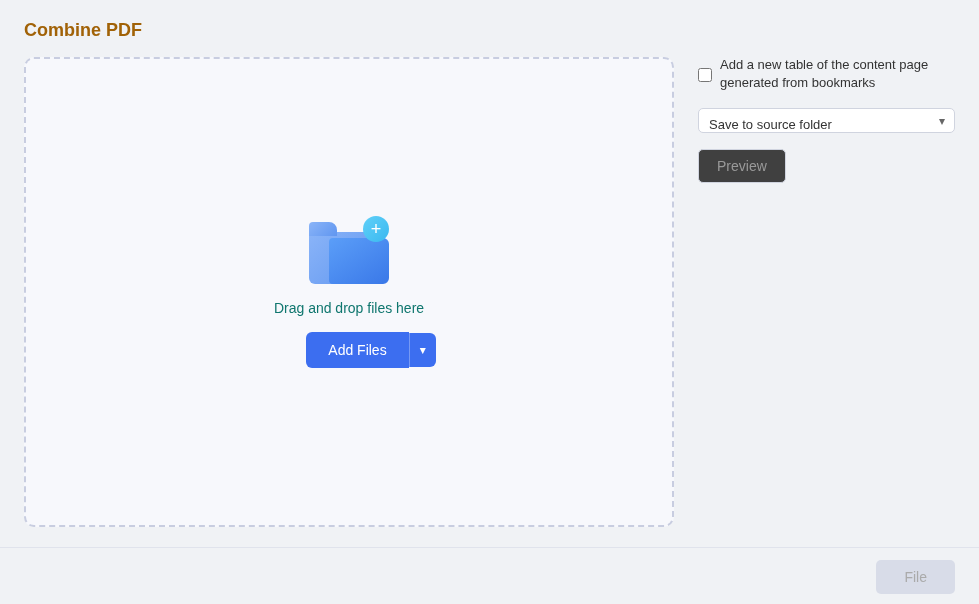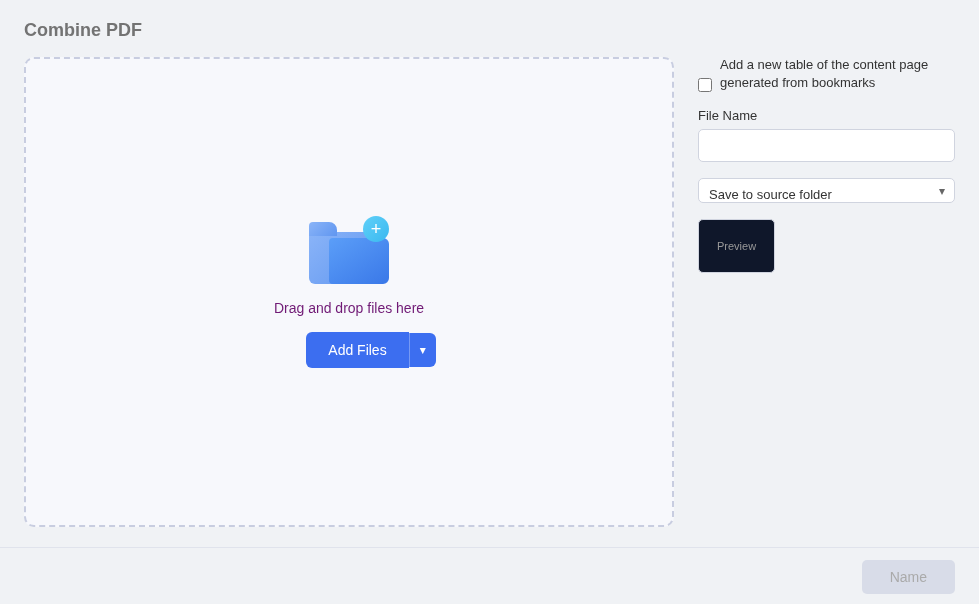--- a/index.html
+++ b/index.html
@@ -21,21 +21,21 @@
     }
 
     
     .left-panel {
       flex: 1;
     }
 
     .page-title {
       font-size: 18px;
       font-weight: 600;
-      color: #737373;
+      color: #a16207;
       margin-bottom: 16px;
     }
 
     .drop-zone {
       background: #f7f8fc;
       border: 2px dashed #c8cde0;
       border-radius: 10px;
       width: 650px;
       height: 470px;
       display: flex;
@@ -94,21 +94,21 @@
       align-items: center;
       justify-content: center;
       color: white;
       font-size: 18px;
       font-weight: 300;
       line-height: 1;
     }
 
     .drop-text {
       font-size: 14px;
-      color: #701a75;
+      color: #0f766e;
     }
 
     .add-files-group {
       display: flex;
       align-items: center;
       margin-left: 44px;
     }
 
     .add-files-btn {
       background: #3c6ef0;
@@ -136,21 +136,21 @@
     .right-panel {
       width: 280px;
       padding-top: 36px;
       display: flex;
       flex-direction: column;
       gap: 16px;
     }
 
     .checkbox-row {
       display: flex;
-      align-items: flex-end;
+      align-items: center;
       gap: 8px;
     }
 
     .checkbox-row input[type="checkbox"] {
       margin-top: 2px;
       width: 14px;
       height: 14px;
       cursor: pointer;
       flex-shrink: 0;
     }
@@ -205,25 +205,25 @@
       position: absolute;
       right: 10px;
       top: 50%;
       transform: translateY(-50%);
       pointer-events: none;
       color: #666;
       font-size: 12px;
     }
 
     .preview-btn {
-      background: #0f172a;
+      background: #404040;
       color: #999;
       border: 1px solid #d0d4df;
-      padding: 20px 18px;
-      font-size: 11px;
+      padding: 8px 18px;
+      font-size: 14px;
       border-radius: 5px;
       cursor: not-allowed;
       width: fit-content;
     }
 
     
     .bottom-bar {
       display: flex;
       justify-content: flex-end;
       padding: 12px 24px;
@@ -267,35 +267,31 @@
     </div>
   </div>
 
   <div class="right-panel">
 
     <div class="checkbox-row">
       <input type="checkbox" style="">
       <label class="checkbox-label">Add a new table of the content page generated from bookmarks</label>
     </div>
 
-    <div class="field-group">
-      <label class="field-label">File Name</label>
-      <input type="text" class="text-input" style="">
-    </div>
 
     <div class="field-group">
       <div class="select-wrapper">
         <select class="select-input">
           <option>Save to source folder</option>
           <option>Choose folder...</option>
         </select>
         <span class="select-chevron">▾</span>
       </div>
     </div>
 
     <button class="preview-btn" disabled="">Preview</button>
 
   </div>
 </div>
 
 <div class="bottom-bar">
-  <button class="apply-btn" disabled="">Name</button>
+  <button class="apply-btn" disabled="">File</button>
 </div>
 
 </body></html>

